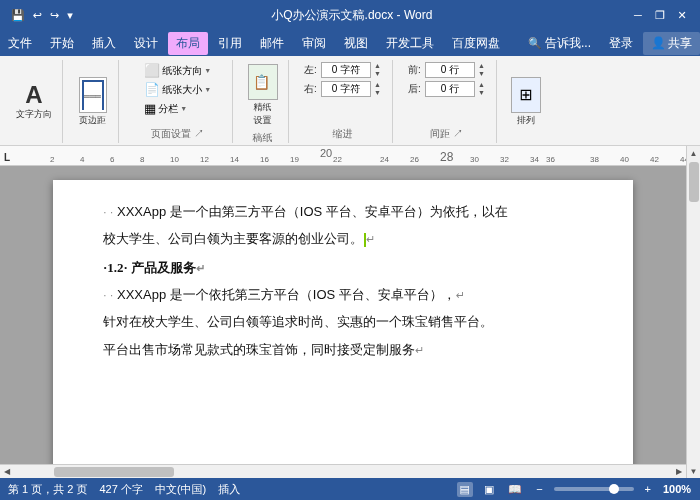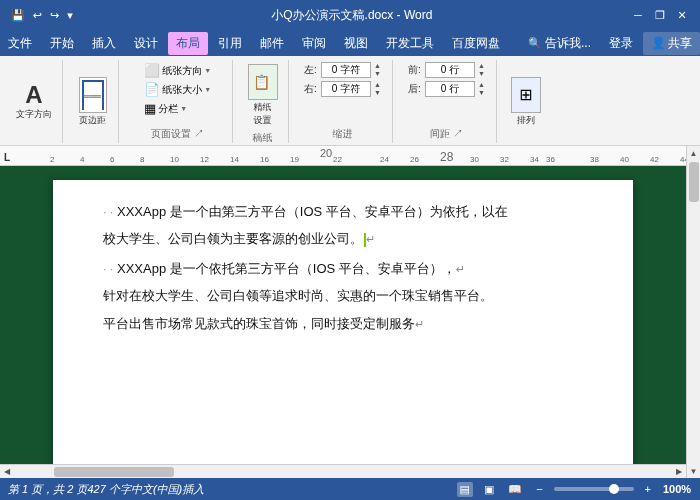--- a/index.html
+++ b/index.html
@@ -200,21 +200,21 @@
     .status-bar {
       background: #2b579a;
       color: white;
       height: 22px;
       display: flex;
       align-items: center;
       padding: 0 8px;
       justify-content: space-between;
       font-size: 11px;
     }
-    .status-left { display: flex; align-items: flex-start; font-style: italic; }
+    .status-left { display: flex; gap: 12px; align-items: flex-start; }
     .status-right { display: flex; gap: 8px; align-items: center; }
     .zoom-slider {
       width: 80px;
       height: 4px;
       background: rgba(255,255,255,0.4);
       border-radius: 2px;
       position: relative;
       cursor: pointer;
     }
     .zoom-thumb {
@@ -520,31 +520,34 @@
           <span style="position:absolute;left:450px;bottom:1px;font-size:8px;color:#666;">32</span>
           <span style="position:absolute;left:480px;bottom:1px;font-size:8px;color:#666;">34</span>
           <span style="position:absolute;left:496px;bottom:1px;font-size:8px;color:#666;">36</span>
           <span style="position:absolute;left:540px;bottom:1px;font-size:8px;color:#666;">38</span>
           <span style="position:absolute;left:570px;bottom:1px;font-size:8px;color:#666;">40</span>
           <span style="position:absolute;left:600px;bottom:1px;font-size:8px;color:#666;">42</span>
           <span style="position:absolute;left:630px;bottom:1px;font-size:8px;color:#666;">44</span>
         </div>
       </div>
 
-      <div style="background:#14532d;flex:1;display:flex;justify-content:center;padding:14px 0;overflow:hidden;">
+      <div style="background:#a3a3a3;flex:1;display:flex;justify-content:center;padding:14px 0;overflow:hidden;">
         <div class="doc-page">
 
           <p class="doc-para">
             <span class="indent-dot">· ·</span>
             <span>XXXApp 是一个由第三方平台（IOS 平台、安卓平台）为依托，以在</span>
           </p>
           <p class="doc-para">
             <span>校大学生、公司白领为主要客源的创业公司。</span><span class="cursor-green"></span><span class="para-mark">↵</span>
           </p>
 
+          <p class="doc-heading">
+            <span>·</span>1.2· 产品及服务<span class="para-mark">↵</span>
+          </p>
 
           <p class="doc-para" style="margin-top:6px;">
             <span class="indent-dot">· ·</span>
             <span>XXXApp 是一个依托第三方平台（IOS 平台、安卓平台），</span><span class="para-mark">↵</span>
           </p>
           <p class="doc-para">
             <span>针对在校大学生、公司白领等追求时尚、实惠的一个珠宝销售平台。</span>
           </p>
           <p class="doc-para">
             <span>平台出售市场常见款式的珠宝首饰，同时接受定制服务</span><span class="para-mark">↵</span>

